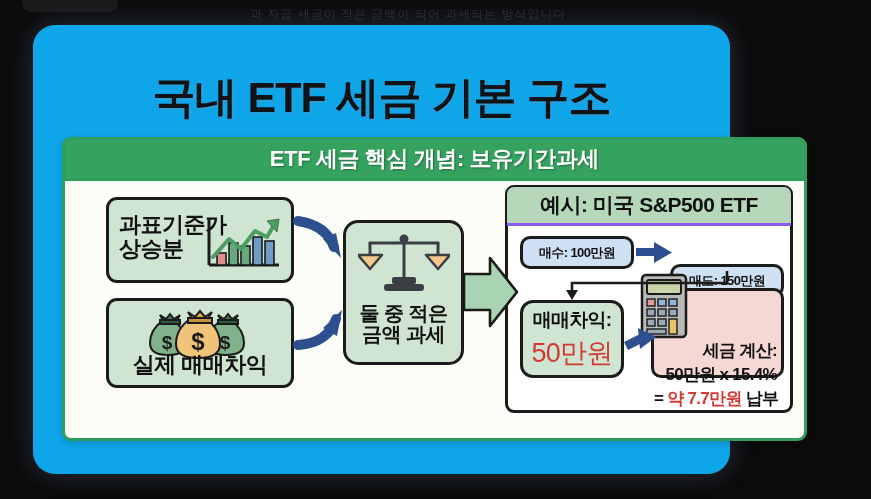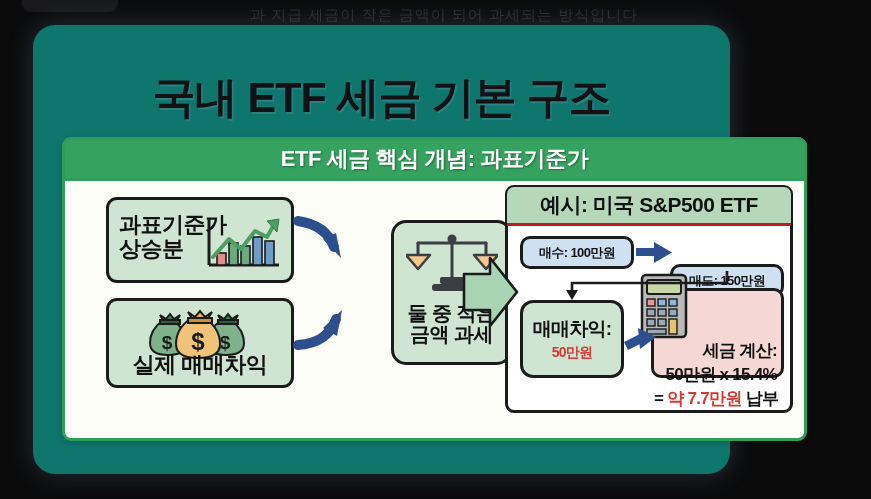--- a/index.html
+++ b/index.html
@@ -17,41 +17,41 @@
 
   
   #backdrop {
     position: absolute;
     inset: 0;
     background: #0b0b0c;
   }
   .ghost-line {
     position: absolute;
     color: #2a2a2c;
-    font-size: 15px;
+    font-size: 12px;
     letter-spacing: 1px;
     white-space: nowrap;
     user-select: none;
   }
   #topbar-notch {
     position: absolute;
     left: 22px; top: 0;
     width: 96px; height: 12px;
     background: #1a1a1c;
     border-radius: 0 0 9px 9px;
   }
 
   
   #card {
     position: absolute;
     left: 33px;
     top: 25px;
     width: 697px;
     height: 449px;
-    background: #0f766e;
+    background: #0ea5e9;
     border-radius: 22px;
     box-shadow: 0 0 26px rgba(140,180,225,0.22);
   }
 
   
   #title {
     position: absolute;
     left: 0; right: 0;
     top: 44px;
     text-align: center;
@@ -124,41 +124,40 @@
   #box-gain {
     left: 41px; top: 158px; width: 188px; height: 90px;
   }
   #gain-bags-icon { position: absolute; top: 6px; left: 50%; transform: translateX(-50%); }
   #box-gain .label { position: absolute; bottom: 8px; left: 0; right: 0; }
 
   
   #box-lesser {
     left: 278px; top: 80px; width: 121px; height: 145px;
     border-radius: 15px;
-    margin-left: 48px;
   }
   #scale-icon { position: absolute; top: 8px; left: 50%; transform: translateX(-50%); }
   #box-lesser .label { position: absolute; bottom: 16px; left: 0; right: 0; font-size: 20px; }
 
   
   #right-panel {
     position: absolute;
     left: 440px; top: 45px;
     width: 288px; height: 228px;
     border: 3px solid #1b1b1b;
     border-radius: 9px;
     background: #ffffff;
     box-sizing: border-box;
   }
   #right-panel-header {
     position: absolute;
     left: -1px; top: -1px; right: -1px;
     height: 36px;
     background: #b6d7b9;
-    border-bottom: 3px solid #b91c1c;
+    border-bottom: 3px solid #8b5cf6;
     border-radius: 7px 7px 0 0;
     display: flex;
     align-items: center;
     justify-content: center;
     font-size: 21px;
     font-weight: 900;
     color: #111;
     letter-spacing: -0.5px;
   }
 
@@ -185,21 +184,21 @@
     border: 3px solid #1b1b1b;
     border-radius: 13px;
     position: absolute;
     box-sizing: border-box;
     display: flex;
     flex-direction: column;
     align-items: center;
     justify-content: center;
   }
   #box-profit .t1 { font-size: 19px; font-weight: 900; color: #111; letter-spacing: -0.8px; }
-  #box-profit .t2 { font-size: 14px; font-weight: 700; color: #d13a35; letter-spacing: -0.8px; margin-top: 2px; }
+  #box-profit .t2 { font-size: 27px; font-weight: 400; color: #d13a35; letter-spacing: -0.8px; margin-top: 2px; }
 
   #box-tax {
     position: absolute;
     left: 143px; top: 100px; width: 133px; height: 90px;
     background: #f5d7d4;
     border: 3px solid #1b1b1b;
     border-radius: 10px;
     box-sizing: border-box;
   }
   #box-tax .ln {
@@ -234,21 +233,21 @@
   <div id="topbar-notch"></div>
   <div class="ghost-line" style="left:250px; top:6px;">과 지급 세금이 작은 금액이 되어 과세되는 방식입니다</div>
 </div>
 
 <div id="card">
 
   <div id="title">국내 ETF 세금 기본 구조</div>
 
   <div id="green-panel">
 
-    <div id="green-header">ETF 세금 핵심 개념: 과표기준가</div>
+    <div id="green-header">ETF 세금 핵심 개념: 보유기간과세</div>
 
     <div class="gbox" id="box-nav">
       <div class="label">
         <span>과표기준가</span><br>
         <span>상승분</span>
       </div>
       <span id="nav-chart-icon">
         <svg width="84" height="56" viewBox="0 0 84 56">
           <line x1="8" y1="4" x2="8" y2="50" stroke="#1b1b1b" stroke-width="3"></line>
           <line x1="8" y1="50" x2="78" y2="50" stroke="#1b1b1b" stroke-width="3"></line>

